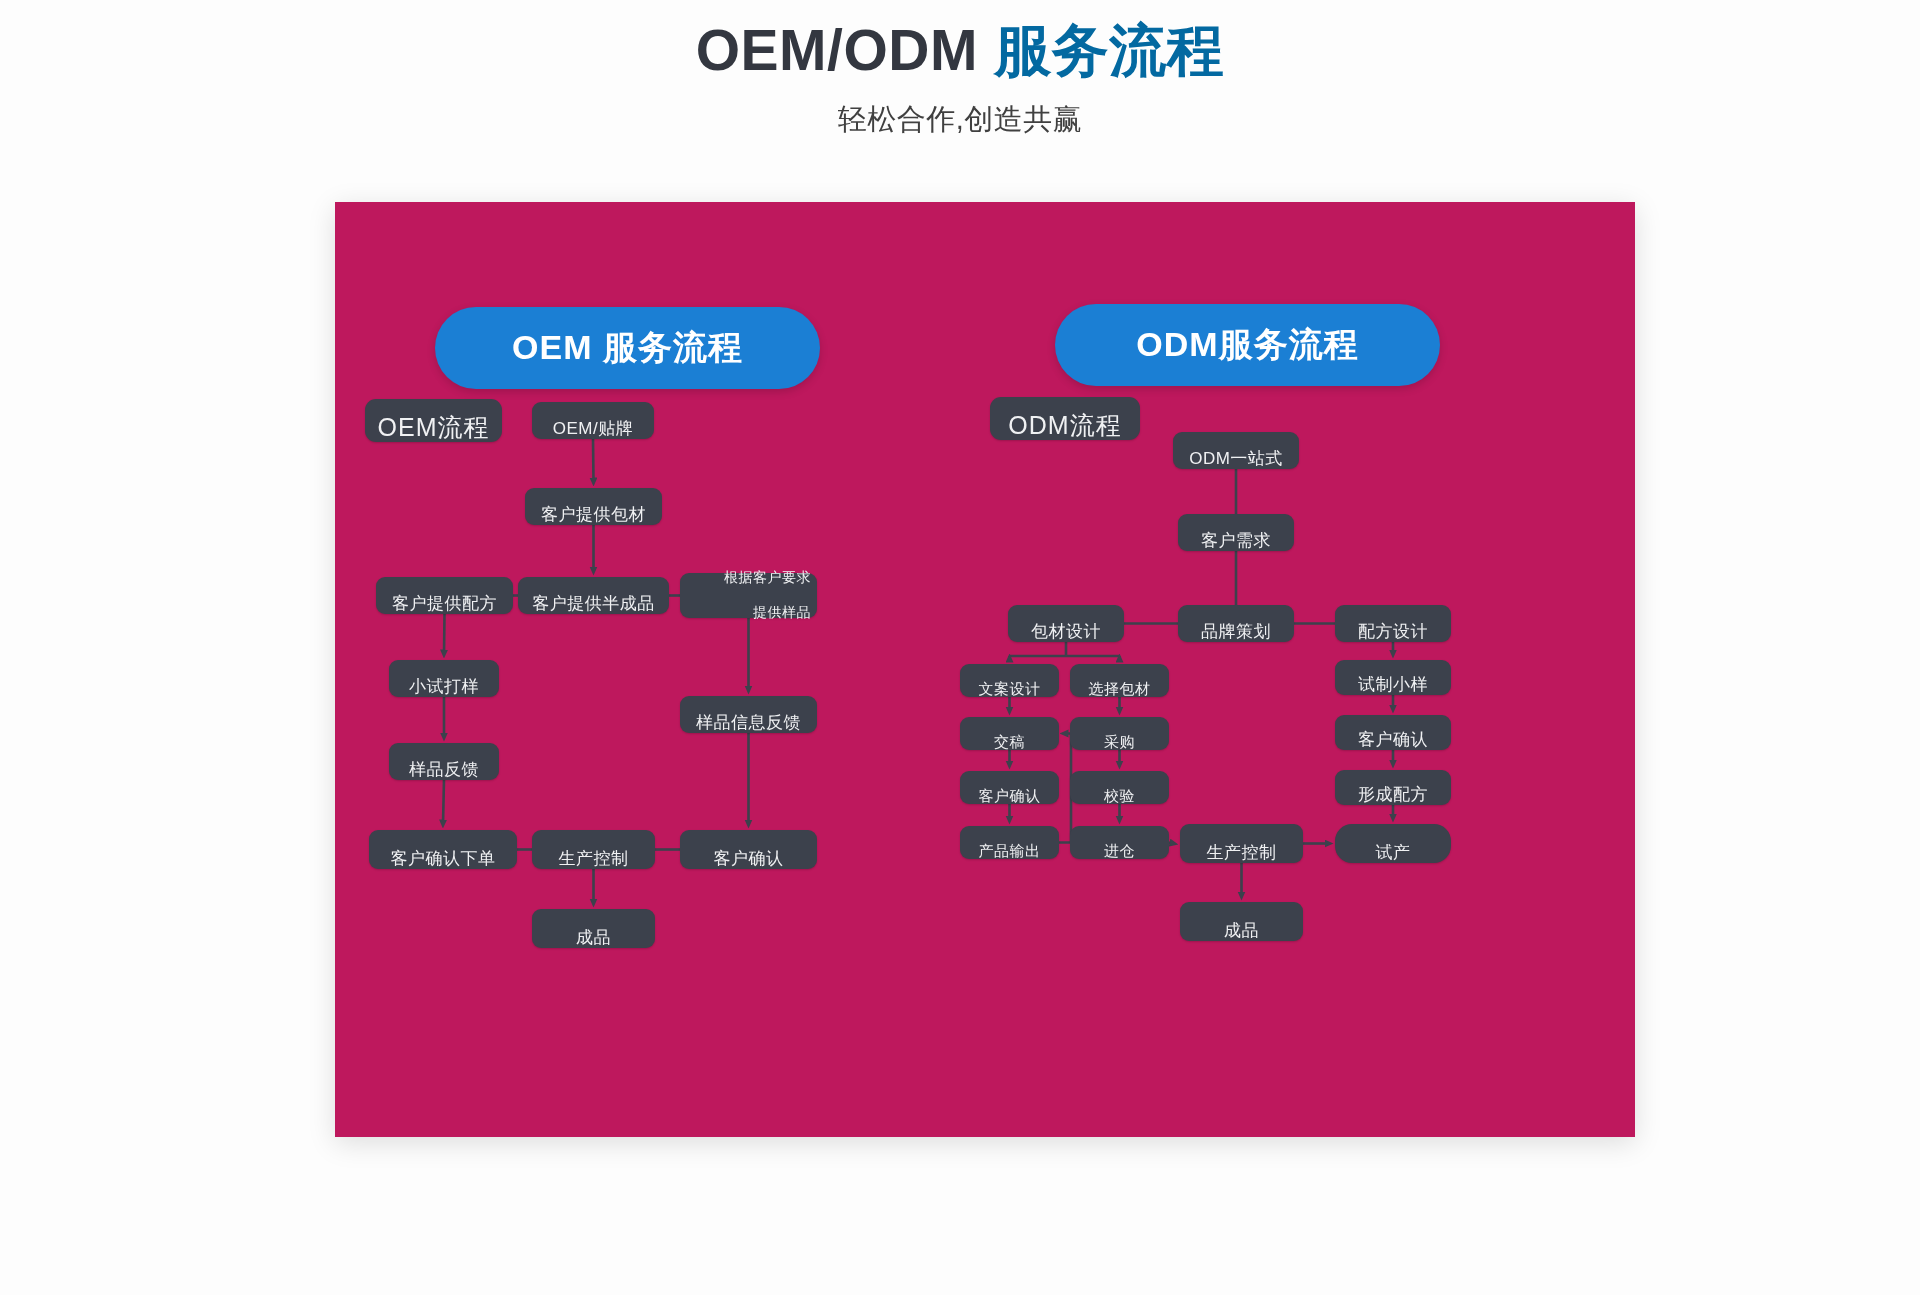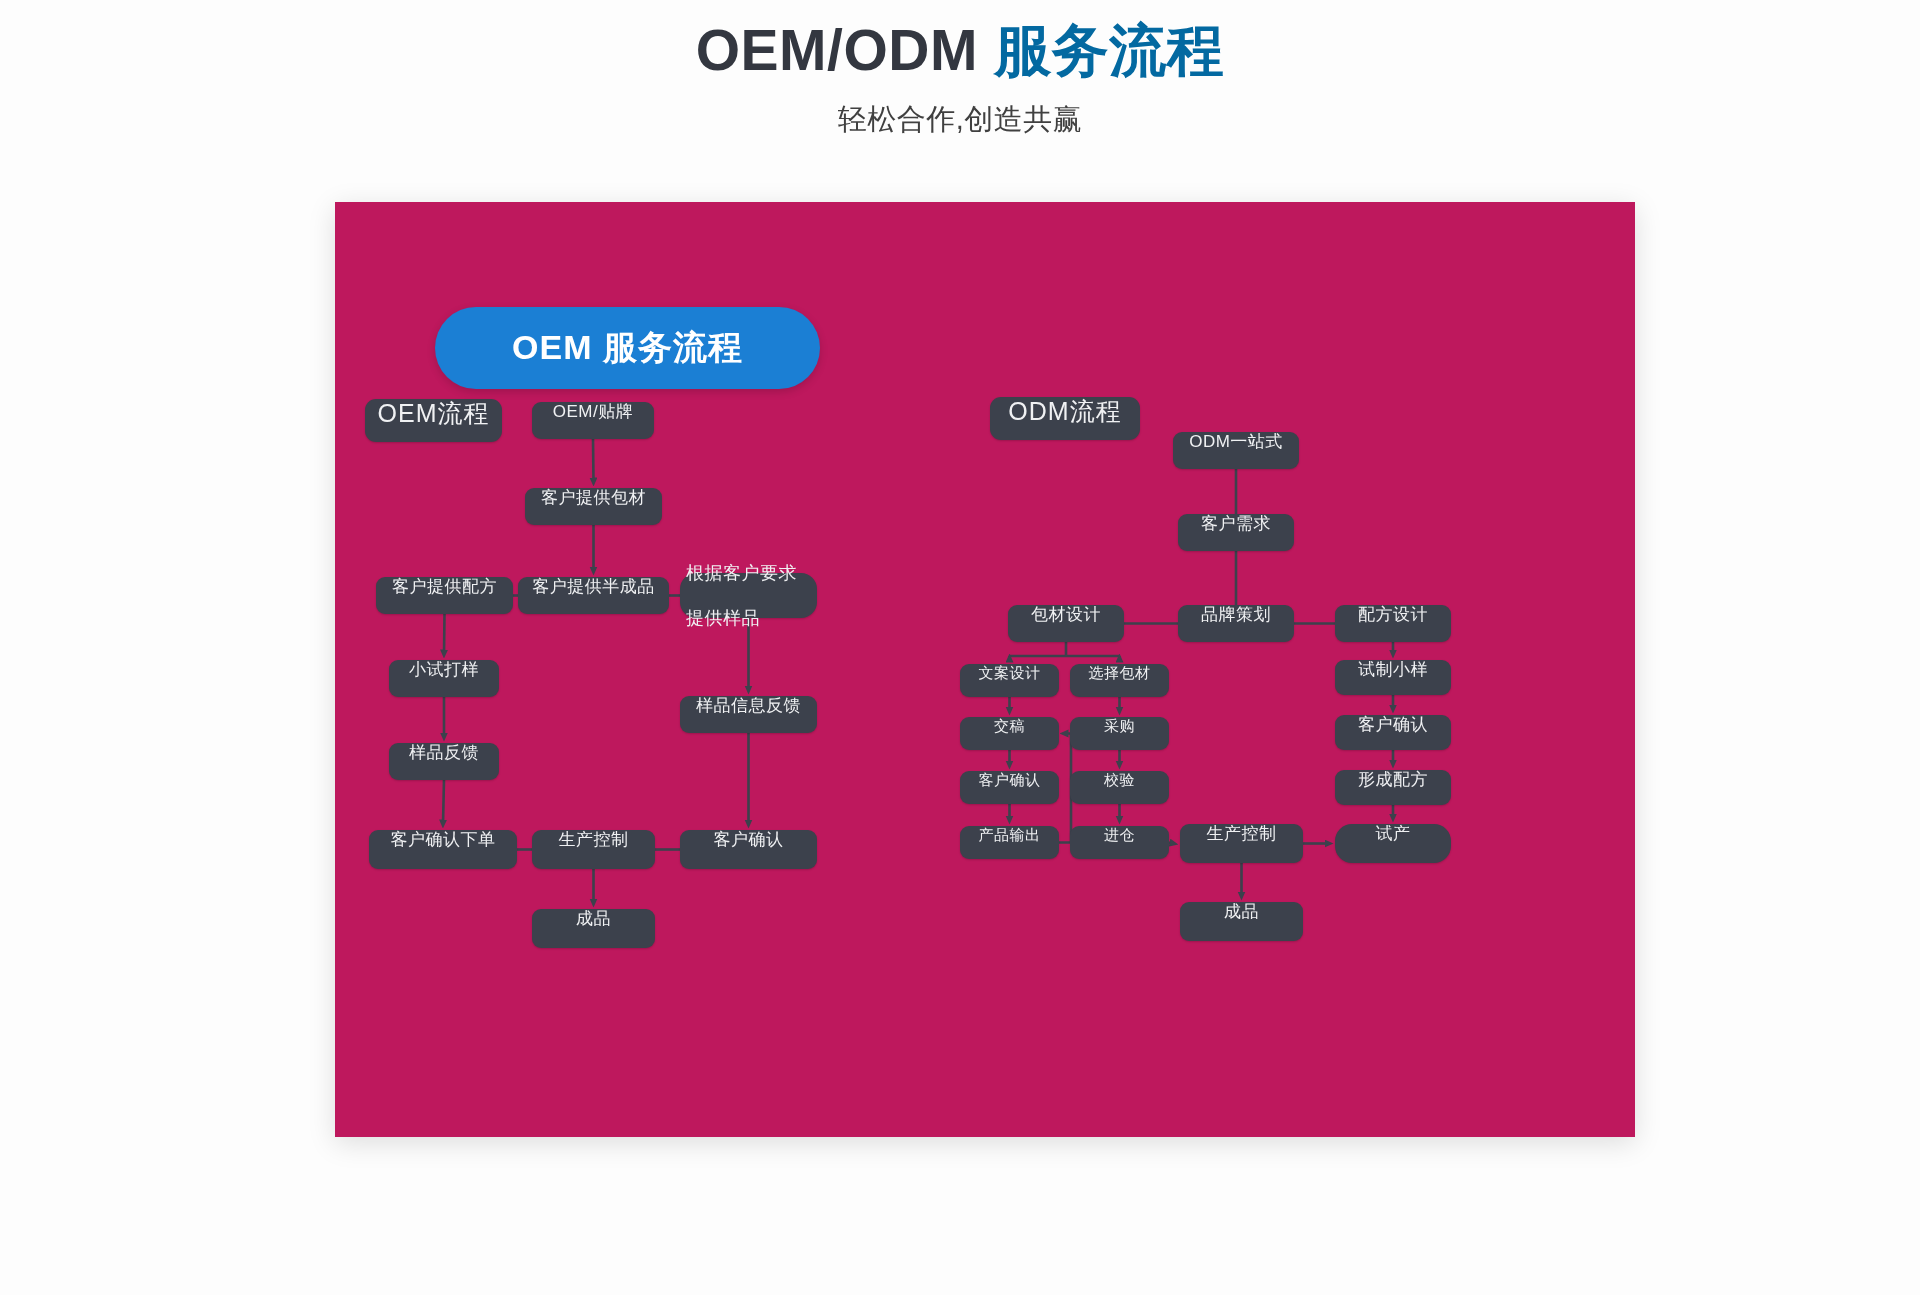--- a/index.html
+++ b/index.html
@@ -46,51 +46,52 @@
 
   
   .flow{position:absolute;left:0;top:0;width:1300px;height:935px;}
   svg.lines{position:absolute;left:0;top:0;width:1300px;height:935px;}
 
   .node{
     position:absolute;
     background:#3c414c;
     color:#f0f1f3;
     border-radius:9px;
-    display:flex;align-items:flex-start;justify-content:center;
+    display:flex;align-items:flex-end;justify-content:center;
     text-align:center;
     font-size:17px;
     line-height:1.15;
     box-sizing:border-box;
     padding:0 6px;
     letter-spacing:0.5px;
     box-shadow:0 1px 2px rgba(0,0,0,0.18);
   }
   .node.head{
     background:#3c414c;font-size:25px;border-radius:11px;letter-spacing:1px;
   }
   .node.sm{font-size:15px;}
-  .node.two{font-size:18px;line-height:1.25;border-radius:16px;}
+  .node.two{font-size:14px;line-height:1.25;}
 </style>
 </head>
 <body>
 
 <div class="page">
 
   <div class="header">
     <div class="title">
       <span class="t-dark">OEM/ODM</span>
       <span class="t-blue">服务流程</span>
     </div>
     <div class="subtitle">轻松合作,创造共赢</div>
   </div>
 
   <div class="card">
 
     <div class="pill" id="pill-oem">OEM 服务流程</div>
+    <div class="pill" id="pill-odm">ODM服务流程</div>
 
     <div class="flow">
       <svg class="lines" viewBox="0 0 1300 935" xmlns="http://www.w3.org/2000/svg">
         <defs>
           <marker id="ah" markerWidth="9" markerHeight="9" refX="4.5" refY="4" orient="auto" markerUnits="userSpaceOnUse">
             <path d="M0,0 L9,4 L0,8 z" fill="#3c414c"></path>
           </marker>
         </defs>
         <g id="edge-layer" stroke="#3c414c" stroke-width="2.6" fill="none">
             <path d="M 258 237 L 258.5 280" marker-end="url(#ah)"></path>

